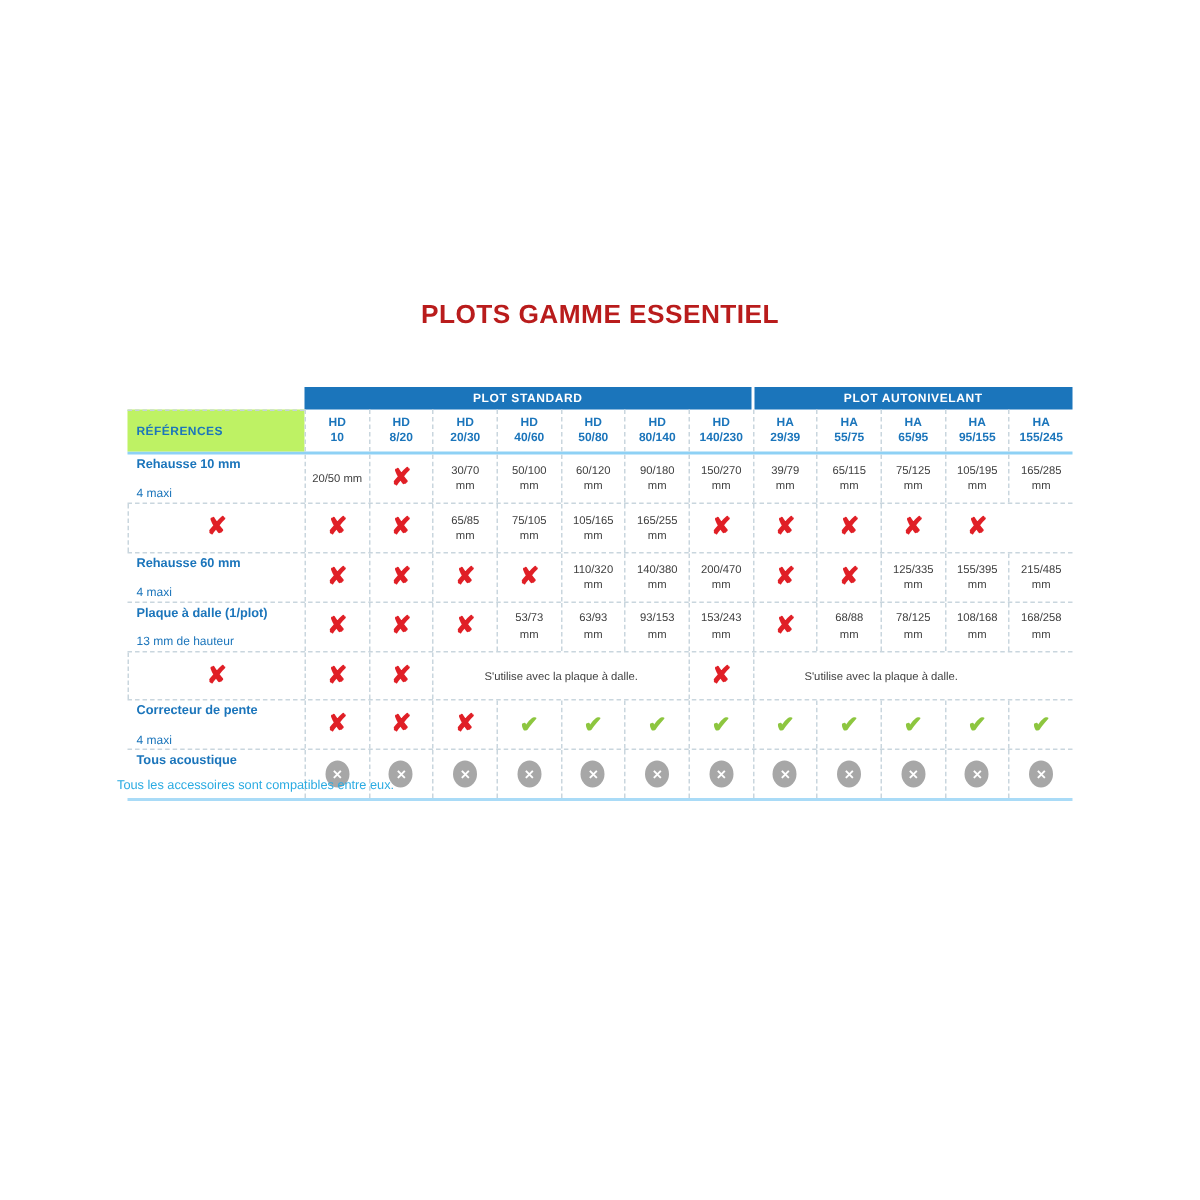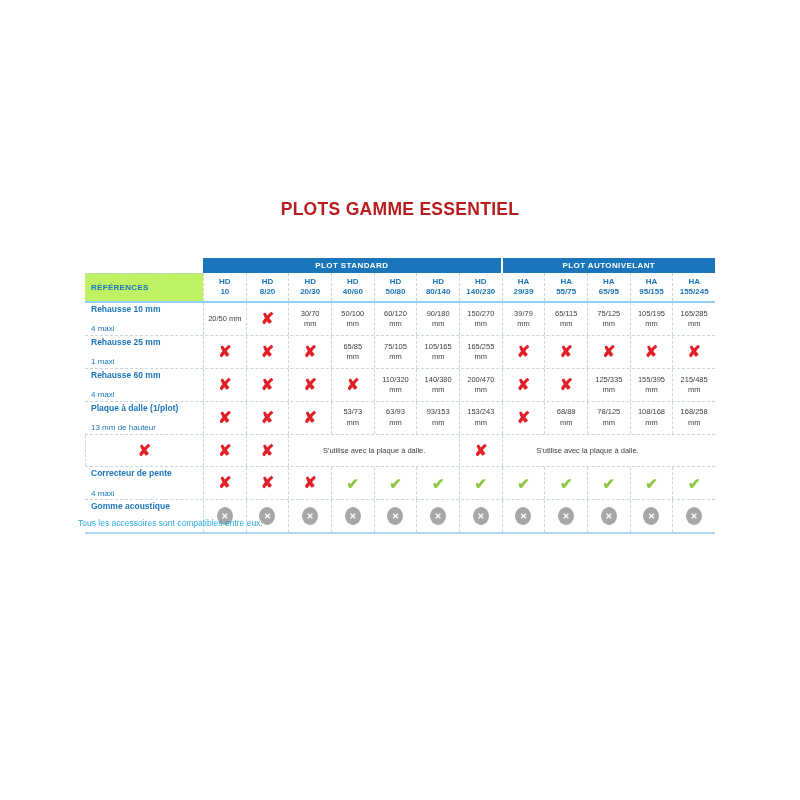--- a/index.html
+++ b/index.html
@@ -139,24 +139,20 @@
       <div class="cell val-cell">65/115
 mm</div>
       <div class="cell val-cell">75/125
 mm</div>
       <div class="cell val-cell">105/195
 mm</div>
       <div class="cell val-cell">165/285
 mm</div>
     </div>
     <div class="row data-row">
-      <div class="label-cell">
-        <div class="l1">Rehausse 25 mm</div>
-        <div class="l2">1 maxi</div>
-      </div>
       <div class="cell icon-cell">
         <span class="x-mark">✘</span>
       </div>
       <div class="cell icon-cell">
         <span class="x-mark">✘</span>
       </div>
       <div class="cell icon-cell">
         <span class="x-mark">✘</span>
       </div>
       <div class="cell val-cell">65/85
@@ -306,21 +302,21 @@
       </div>
       <div class="cell icon-cell">
         <span class="check-mark">✔</span>
       </div>
       <div class="cell icon-cell">
         <span class="check-mark">✔</span>
       </div>
     </div>
     <div class="row data-row">
       <div class="label-cell">
-        <div class="l1">Gomme acoustique</div>
+        <div class="l1">Tous acoustique</div>
       </div>
       <div class="cell icon-cell">
         <span class="gomme">✕</span>
       </div>
       <div class="cell icon-cell">
         <span class="gomme">✕</span>
       </div>
       <div class="cell icon-cell">
         <span class="gomme">✕</span>
       </div>

